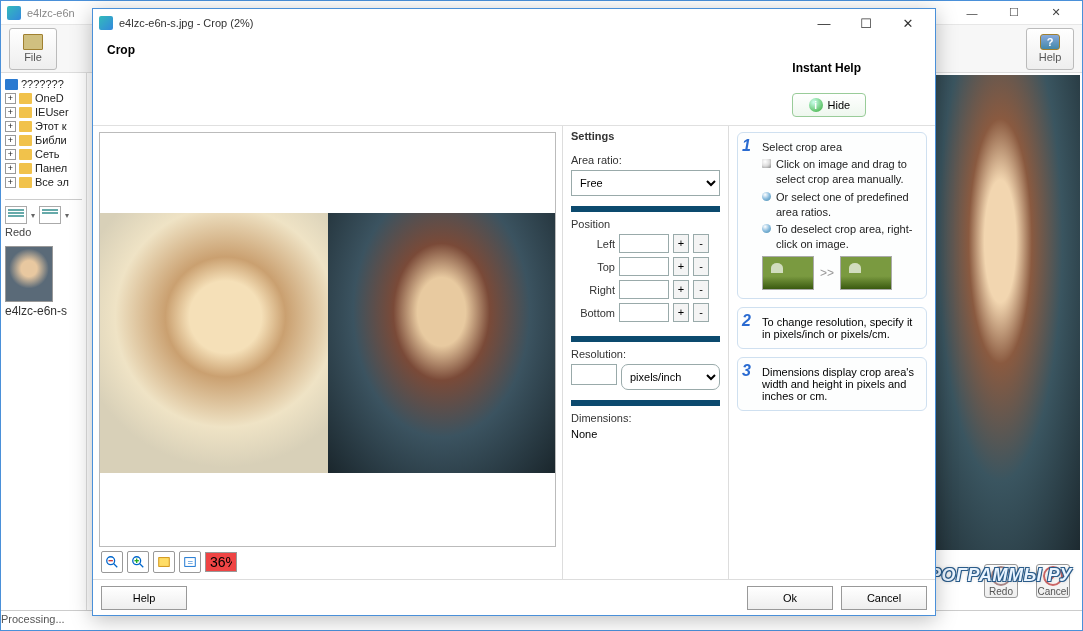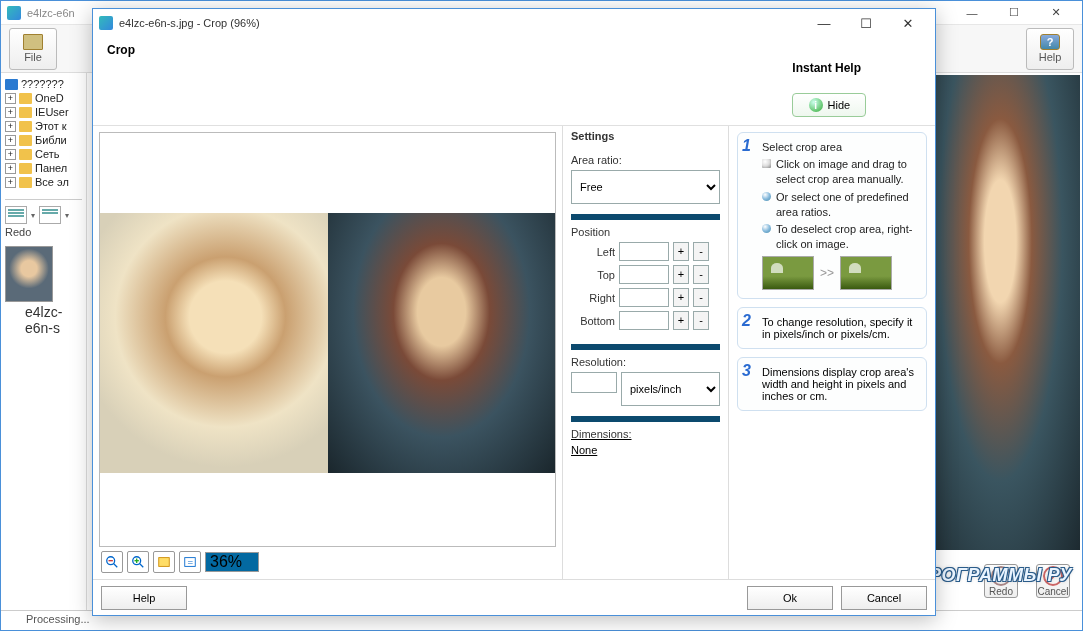--- a/index.html
+++ b/index.html
@@ -21,31 +21,31 @@
 .parent-body { display:flex; height: calc(100% - 24px - 48px - 20px); }
 .sidebar { width: 86px; border-right:1px solid #ddd; padding:4px; overflow:hidden;}
 .tree-item { display:flex; align-items:center; gap:3px; padding:1px 0; white-space:nowrap; color:#222;}
 .tree-item .exp { width:11px; height:11px; border:1px solid #999; display:inline-flex; align-items:center; justify-content:center; font-size:9px; line-height:1;}
 .tree-item .tic { width:13px; height:11px; background:#f1c24b; border-radius:1px; }
 .tree-item.root .tic { background:#2a7ad1; }
 .view-strip { margin-top:10px; border-top:1px solid #ccc; padding-top:6px; display:flex; align-items:center; gap:4px;}
 .view-strip .vic { width:22px; height:18px; border:1px solid #aaa; background:#fff; display:flex; flex-direction:column; padding:2px; gap:1px;}
 .view-strip .vic span { height:2px; background:#6aa;}
 .thumb { margin-top:8px; width:48px; height:56px; background: radial-gradient(circle at 50% 40%,#e8c8a0 0 20%, #5a6a78 50%); border:1px solid #999;}
-.thumbname { font-size:14px; color:#333; margin-top:2px;margin-left:20px; }
+.thumbname { font-size:12px; color:#333; margin-top:2px; }
 
 .main-area { flex:1; position:relative; background:#fff; }
 .right-preview { position:absolute; top:2px; right:2px; bottom:60px; width:145px; overflow:hidden;}
 .right-preview .rp-img { position:absolute; inset:0; background: radial-gradient(ellipse at 45% 35%, #f2d6b0 0 14%, #8a5a40 28%, #3a5560 55%, #1d2a30 100%);}
 .bottom-btns { position:absolute; bottom:12px; right:12px; display:flex; gap:18px;}
 .round-btn { width:34px; height:34px; border:1px solid #999; border-radius:3px; background:linear-gradient(#fff,#eee); display:flex; flex-direction:column; align-items:center; justify-content:center; color:#555;}
 .round-btn .ri { width:20px; height:20px; border-radius:50%; border:2px solid #a88; position:relative;}
 .round-btn.cancel .ri { border-color:#c66; }
 .round-btn.cancel .ri::after{ content:""; position:absolute; left:2px; right:2px; top:8px; height:2px; background:#c66; transform:rotate(-45deg);}
-.statusbar { height:20px; border-top:1px solid #ccc; padding:2px 25px; color:#555;}
+.statusbar { height:20px; border-top:1px solid #ccc; padding:2px 0; color:#555;}
 .watermark { position:absolute; right:10px; bottom:24px; font-size:18px; font-weight:800; color:#e9f4ff; text-shadow: -1px -1px 0 #2b5c8a, 1px -1px 0 #2b5c8a, -1px 1px 0 #2b5c8a, 1px 1px 0 #2b5c8a, 0 0 4px rgba(0,0,0,.3); letter-spacing:.5px; font-style:italic;}
 
 
 .dialog { position:absolute; left:92px; top:8px; width:844px; height:608px; background:#fff; border:1px solid #4a90d9; box-shadow:0 4px 20px rgba(0,0,0,.25); display:flex; flex-direction:column;}
 .dlg-title { height:28px; display:flex; align-items:center; padding:0 6px; }
 .dlg-title .icn { width:14px; height:14px; background:linear-gradient(135deg,#3bb,#38d); margin-right:6px; border-radius:2px;}
 .dlg-title .t { flex:1; color:#333; }
 .win-ctrl { display:flex; }
 .win-ctrl div { width:42px; height:26px; display:flex; align-items:center; justify-content:center; font-family:Arial; font-size:13px; color:#333;}
 
@@ -61,35 +61,35 @@
 .col-preview { width:470px; border-right:1px solid #ddd; display:flex; flex-direction:column; padding:4px;}
 .pv-frame { flex:1; border:1px solid #bbb; background:#fff; margin:2px; position:relative;}
 .pv-img { position:absolute; left:0; right:0; top:80px; height:260px; display:flex;}
 .pv-img .half { flex:1;}
 .pv-img .half.a { background: radial-gradient(circle at 55% 40%, #f5e0b8 0 18%, #caa070 30%, #efe3c5 55%, #d8d0b8 75%);}
 .pv-img .half.b { background: radial-gradient(ellipse at 50% 38%, #e8caa0 0 15%, #7a4a38 30%, #3b5360 55%, #1a262c 100%);}
 .pv-img .half.a::after, .pv-img .half.b::after { content:""; position:absolute; width:50%; top:80px; height:260px;}
 .pv-tools { height:26px; display:flex; align-items:center; gap:4px; padding:2px 4px;}
 .zbtn { width:22px; height:22px; border:1px solid #999; border-radius:2px; background:#fff; display:flex; align-items:center; justify-content:center;}
 .zbtn svg { width:14px; height:14px;}
-.zoom-box { width:54px; height:20px; border:1px solid #999; padding:0 4px; background:#0369a1; font-size:16px;}
+.zoom-box { width:32px; height:20px; border:1px solid #999; padding:0 4px; background:#ef4444; font-size:14px;}
 
 .col-settings { width:166px; border-right:1px solid #ddd; padding:4px 8px; overflow:auto;}
 .sect { border-bottom:6px solid #0c4a6e; padding:6px 0 10px;}
-.sect:last-child { border-bottom:none;text-decoration:underline;}
+.sect:last-child { border-bottom:none;}
 .sect-h { color:#333; margin-bottom:6px;font-weight:bold;}
 .lbl { color:#333; display:block; margin-bottom:4px;}
-select, .txt-in { width:100%; height:34px; border:1px solid #9aa; background:#fff; padding:0 4px; font-size:11px;}
+select, .txt-in { width:100%; height:26px; border:1px solid #9aa; background:#fff; padding:0 4px; font-size:11px;}
 .pos-row { display:flex; align-items:center; gap:4px; margin-bottom:4px;}
 .pos-row .pl { width:44px; text-align:right; color:#333;}
 .pos-row input { width:50px; height:19px; border:1px solid #9aa; padding:0 3px; font-size:11px;}
 .step { width:16px; height:19px; border:1px solid #9aa; background:#f4f4f4; display:flex; align-items:center; justify-content:center; font-size:11px; line-height:1;}
 .res-row { display:flex; gap:4px;}
 .res-row input { width:46px; height:21px; border:1px solid #9aa; padding:0 3px; font-size:11px;}
-.res-row select { flex:1;}
+.res-row select { flex:1;border-radius:7px;}
 
 .col-help { flex:1; padding:6px 8px; overflow:auto;}
 .help-box { border:1px solid #cfe0f0; border-radius:6px; background:#fdfefe; margin-bottom:8px; position:relative; padding:8px 8px 8px 24px;}
 .help-num { position:absolute; left:4px; top:4px; font-size:16px; font-style:italic; font-weight:700; color:#2a6bd1;}
 .help-box h4 { font-size:11px; font-weight:400; margin-bottom:4px; color:#222;}
 .help-box ul { list-style:none; }
 .help-box li { position:relative; padding-left:14px; margin-bottom:3px; color:#222; line-height:1.35;}
 .help-box li::before { content:""; position:absolute; left:0; top:2px; width:9px; height:9px; border-radius:50%; background:radial-gradient(circle at 35% 30%,#fff,#8bd,#48a);}
 .help-box li.cursor::before { background:radial-gradient(circle at 35% 30%,#fff,#ddd,#888); border-radius:1px;}
 .thumbs { display:flex; align-items:center; gap:6px; margin-top:4px;}
@@ -206,21 +206,21 @@
   </div>
 
   <div class="statusbar">
     <span>Processing...</span>
   </div>
 </div>
 
 <div class="dialog">
   <div class="dlg-title">
     <div class="icn"></div>
-    <div class="t">e4lzc-e6n-s.jpg - Crop (96%)</div>
+    <div class="t">e4lzc-e6n-s.jpg - Crop (2%)</div>
     <div class="win-ctrl">
       <div>—</div>
       <div>☐</div>
       <div class="close">✕</div>
     </div>
   </div>
 
   <div class="dlg-header">
     <div class="left">
       <h3>Crop</h3>

